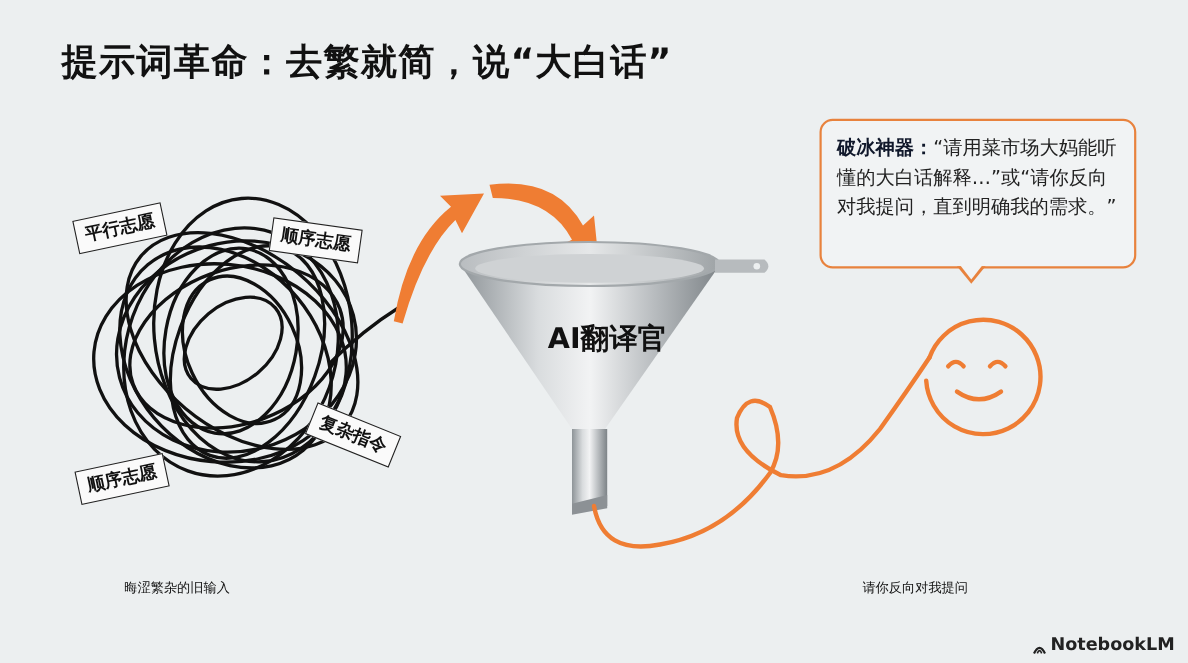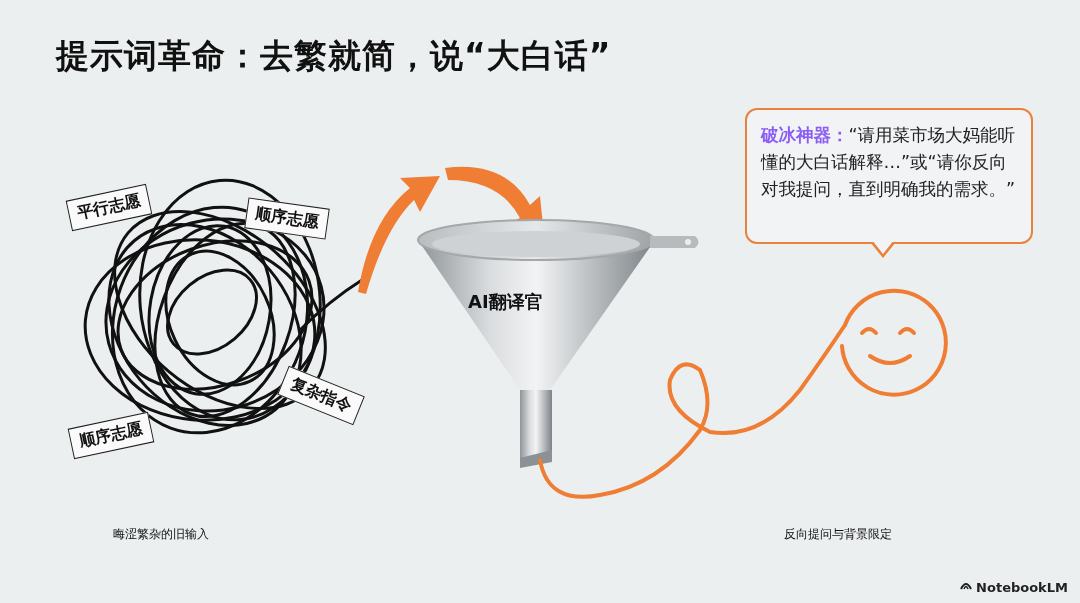--- a/index.html
+++ b/index.html
@@ -23,42 +23,42 @@
     .cap1 { left: 113px; }
     .cap2 { left: 451px; }
     .cap3 { left: 784px; }
     .bubble {
       position: absolute; left: 745px; top: 108px; width: 288px; height: 136px;
       border: 2px solid #e8823d; border-radius: 12px;
       background: #f1f3f4;
       padding: 12px 12px 0 14px;
       font-size: 17.5px; line-height: 27px; color: #222;
     }
-    .bubble .tag { color: #8b5cf6; font-weight: bold; margin-top: 12px; }
+    .bubble .tag { color: #0f172a; font-weight: bold; margin-top: 12px; }
     .bubble-tail {
       position: absolute; left: 870px; top: 242px; width: 0; height: 0;
       border-left: 13px solid transparent; border-right: 13px solid transparent;
       border-top: 16px solid #e8823d;
     }
     .bubble-tail::after {
       content: ""; position: absolute; left: -11px; top: -18px;
       border-left: 11px solid transparent; border-right: 11px solid transparent;
       border-top: 14px solid #f1f3f4;
     }
     .label-tag {
       position: absolute; font-size: 16px; font-weight: bold; color: #111;
       background: #fafafa; border: 1.5px solid #222; padding: 4px 8px;
       white-space: nowrap;
     }
     .funnel-label {
-      position: absolute; left: 468px; top: 290px; font-size: 18px; font-weight: bold; color: #111;
+      position: absolute; left: 498px; top: 290px; font-size: 26px; font-weight: bold; color: #111;
     }
     .brand {
-      position: absolute; right: 12px; bottom: 8px; font-size: 13px; font-weight: bold; color: #222;
-      display: flex; align-items: flex-start; gap: 4px;
+      position: absolute; right: 12px; bottom: 8px; font-size: 16px; font-weight: bold; color: #222;
+      display: flex; align-items: flex-end; gap: 4px;
     }
   </style>
 </head>
 <body>
 
 <div class="slide">
   <div class="title">提示词革命：去繁就简，说“大白话”</div>
 
   <svg class="art" viewBox="0 0 1080 603">
 
@@ -121,21 +121,21 @@
   <div class="label-tag" style="left:70px; top:420px; transform:rotate(-12deg);">顺序志愿</div>
 
   <div class="funnel-label">AI翻译官</div>
 
   <div class="bubble">
     <span class="tag">破冰神器：</span><span>“请用菜市场大妈能听懂的大白话解释…”或“请你反向对我提问，直到明确我的需求。”</span>
   </div>
   <div class="bubble-tail"></div>
 
   <div class="caption cap1">晦涩繁杂的旧输入</div>
-  <div class="caption cap3">反向提问与背景限定</div>
+  <div class="caption cap3">请你反向对我提问</div>
 
   <div class="brand">
     <svg width="12" height="10" viewBox="0 0 12 10">
       <path d="M1 9 Q6 -1 11 9" fill="none" stroke="#222" stroke-width="2"></path>
       <path d="M4 9 Q6 4 8 9" fill="none" stroke="#222" stroke-width="1.5"></path>
     </svg>
     <span>NotebookLM</span>
   </div>
 </div>
 

